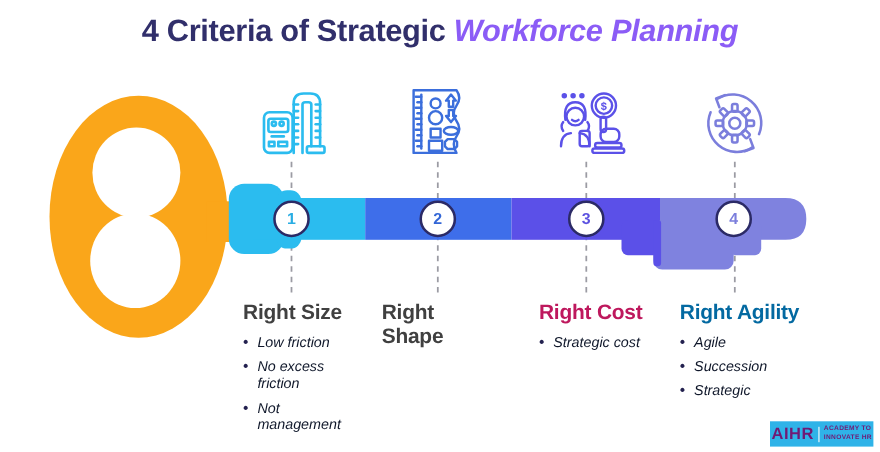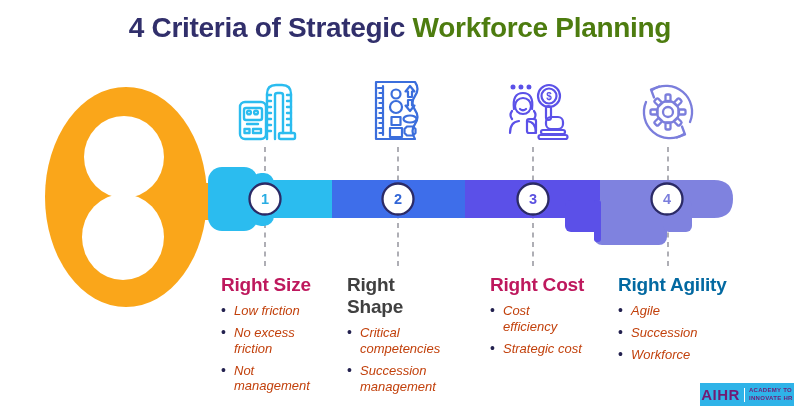--- a/index.html
+++ b/index.html
@@ -5,29 +5,29 @@
   html,body{margin:0;padding:0;background:#fff;}
   .canvas{
     position:relative;width:800px;height:411px;background:#ffffff;
     overflow:hidden;font-family:"Liberation Sans",sans-serif;
   }
   .title{
     position:absolute;top:12px;left:0;width:800px;text-align:center;
     font-size:28px;font-weight:bold;letter-spacing:-0.3px;margin:0;white-space:nowrap;
     color:#312F6B;
   }
-  .title .accent{color:#4d7c0f;}
+  .title .accent{color:#8b5cf6;font-style:italic;}
   .key-svg{position:absolute;left:0;top:0;}
   .col{position:absolute;top:274px;}
   .col-heading{font-size:19px;font-weight:bold;margin:0 0 7px 0;letter-spacing:-0.2px;}
-  .c1{color:#be185d;} .c2{color:#404040;} .c3{color:#be185d;} .c4{color:#0369a1;}
+  .c1{color:#404040;} .c2{color:#404040;} .c3{color:#be185d;} .c4{color:#0369a1;}
   .bullets{list-style:none;margin:0;padding:0;}
   .bullets li{
     position:relative;padding-left:13px;margin-bottom:6px;
-    font-size:13px;font-style:italic;line-height:1.22;color:#c2410c;
+    font-size:13px;font-style:italic;line-height:1.22;color:#0f172a;
   }
   .bullets li::before{
     content:"\2022";position:absolute;left:0;top:-1px;font-style:normal;
     font-size:14px;color:#23214F;
   }
   .logo{
     position:absolute;left:700px;top:383px;width:94px;height:23px;
     background:#2FB3E8;display:flex;align-items:center;justify-content:center;
     color:#701a75;
   }
@@ -176,40 +176,35 @@
     <div class="col-heading c1">Right Size</div>
     <ul class="bullets">
       <li>Low friction</li>
       <li>No excess friction</li>
       <li>Not management</li>
     </ul>
   </div>
 
   <div class="col" style="left:347px;width:100px">
     <div class="col-heading c2">Right Shape</div>
-    <ul class="bullets">
-      <li>Critical competencies</li>
-      <li>Succession management</li>
-    </ul>
   </div>
 
   <div class="col" style="left:490px;width:96px">
     <div class="col-heading c3">Right Cost</div>
     <ul class="bullets">
-      <li>Cost efficiency</li>
       <li>Strategic cost</li>
     </ul>
   </div>
 
   <div class="col" style="left:618px;width:120px">
     <div class="col-heading c4">Right Agility</div>
     <ul class="bullets">
       <li>Agile</li>
       <li>Succession</li>
-      <li>Workforce</li>
+      <li>Strategic</li>
     </ul>
   </div>
 
   <div class="logo">
     <span class="logo-brand">AIHR</span>
     <span class="logo-divider"></span>
     <span class="logo-tagline">
       <span>ACADEMY TO</span>
       <span>INNOVATE HR</span>
     </span>

